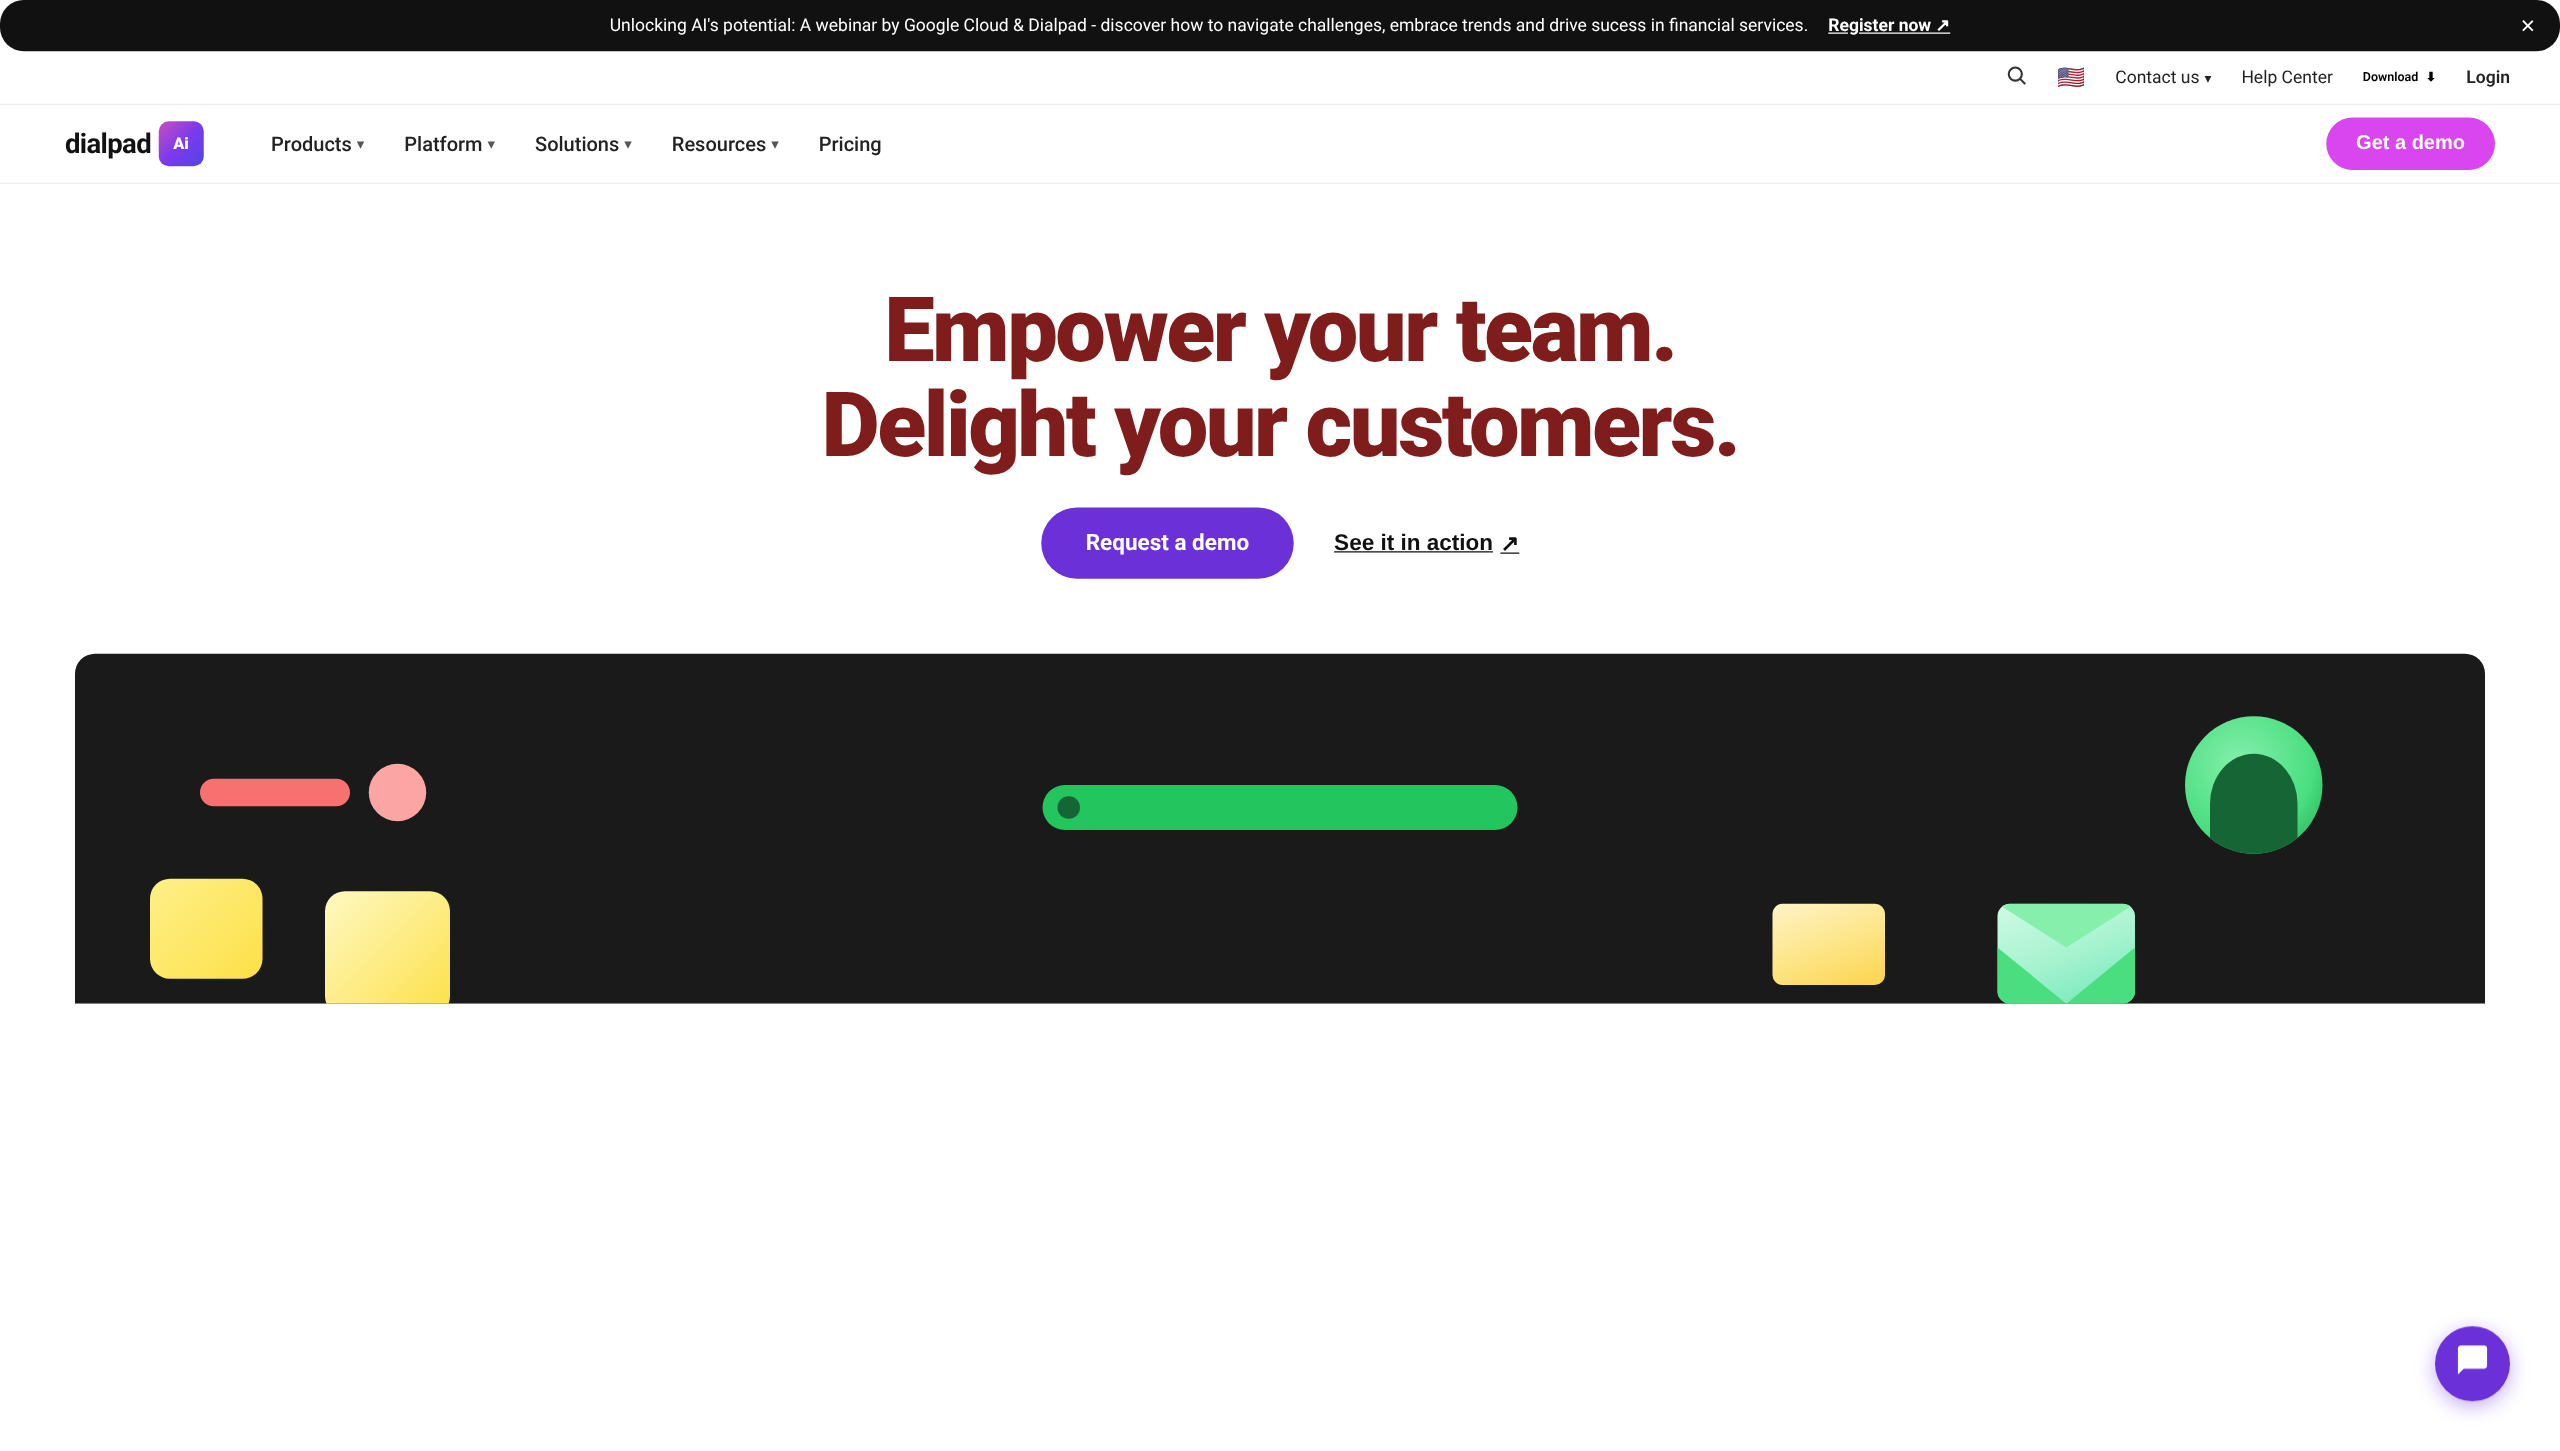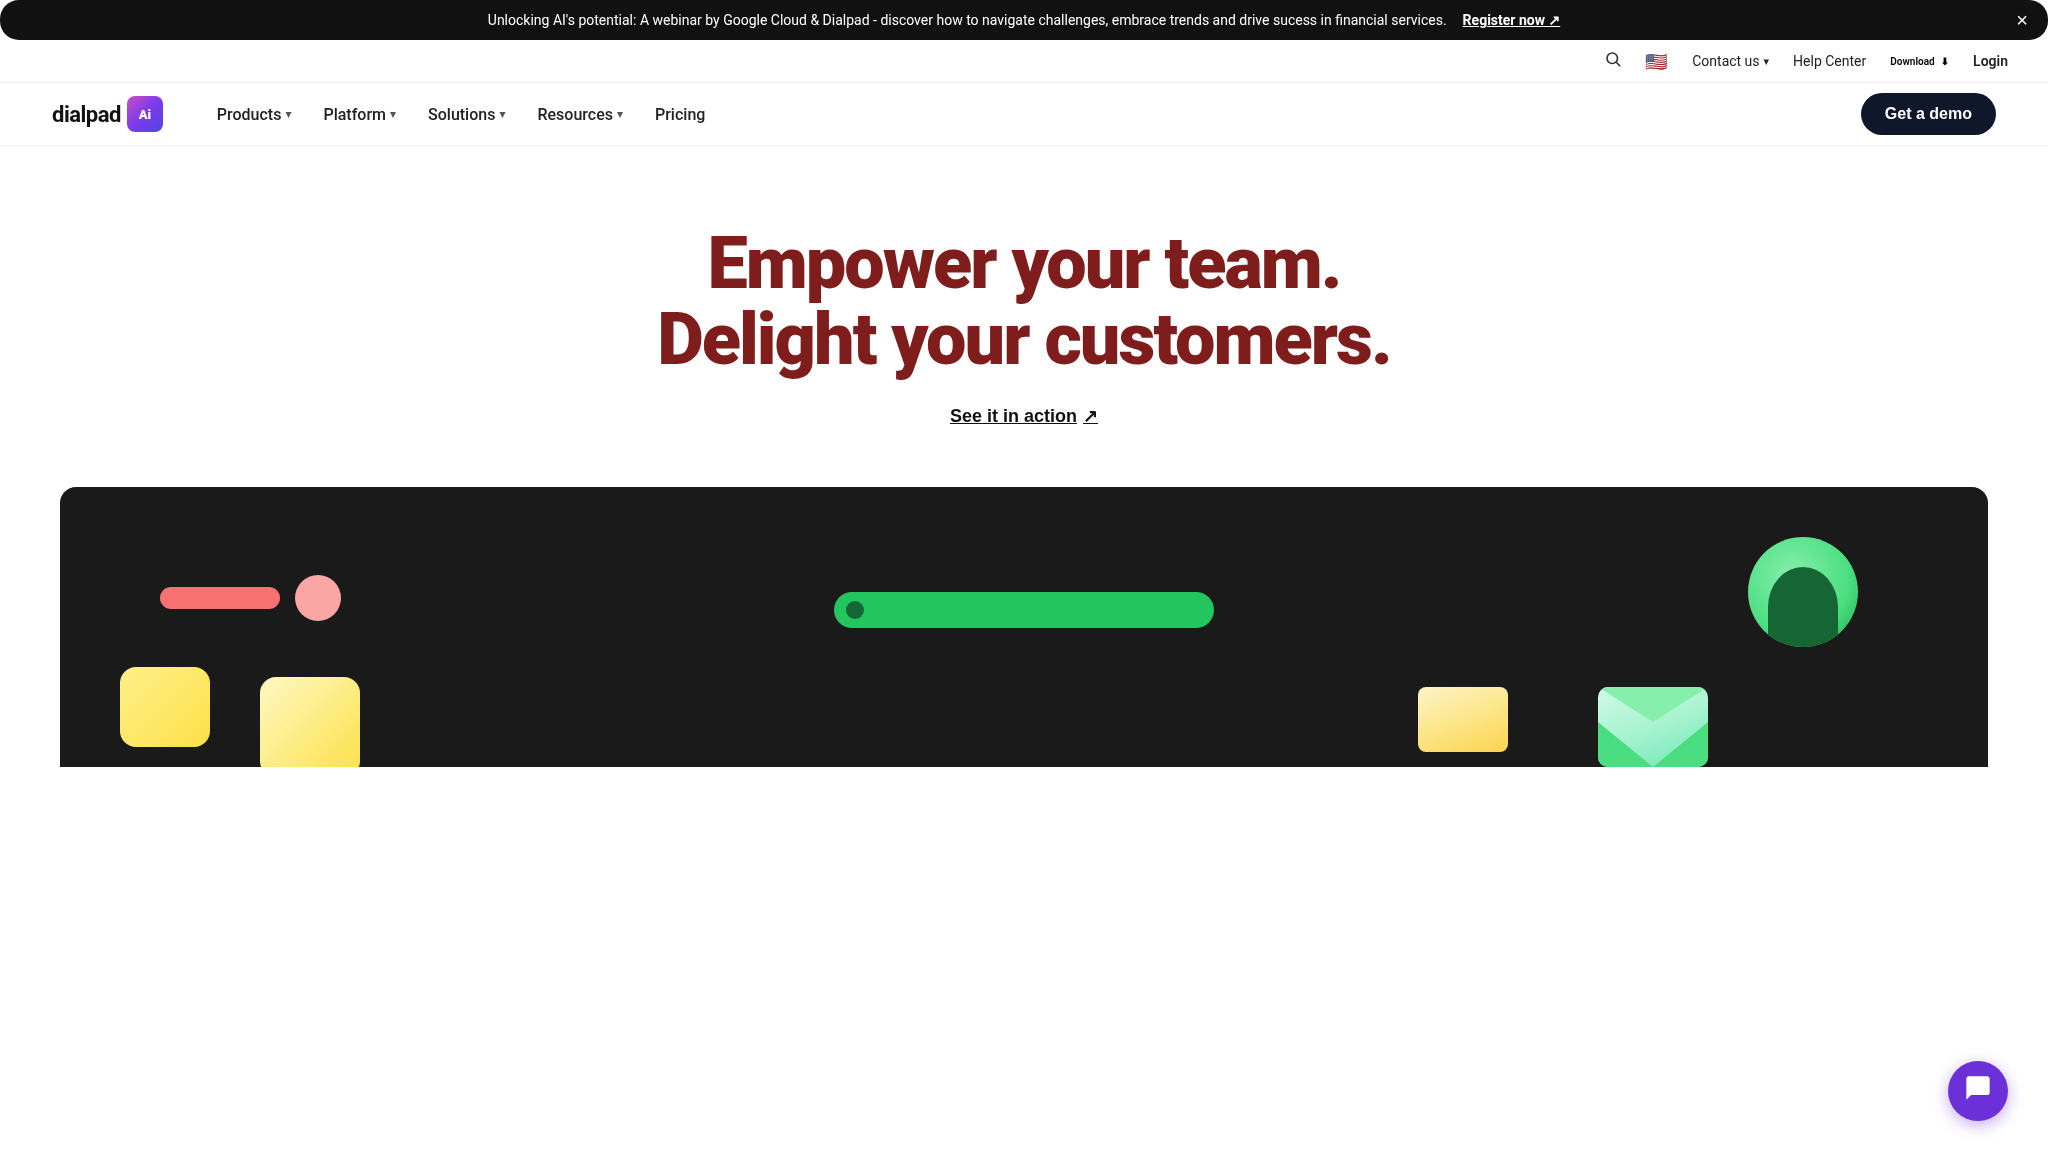--- a/index.html
+++ b/index.html
@@ -123,21 +123,21 @@
       font-weight: 500;
       color: #222;
       cursor: pointer;
       border-radius: 6px;
       text-decoration: none;
       white-space: nowrap;
     }
     .nav-link .chevron { font-size: 12px; color: #555; }
 
     .nav-cta {
-      background: #0f172a;
+      background: #d946ef;
       color: #fff;
       padding: 12px 24px;
       border-radius: 50px;
       font-size: 16px;
       font-weight: 600;
       cursor: pointer;
       border: none;
       white-space: nowrap;
       margin-left: 16px;
     }
@@ -451,20 +451,21 @@
 
   <button class="nav-cta">Get a demo</button>
 </nav>
 
 <section class="hero">
   <h1>
     <span>Empower your team.</span><br>
     <span>Delight your customers.</span>
   </h1>
   <div class="hero-buttons">
+    <a class="btn-primary">Request a demo</a>
     <button class="btn-secondary">
       <span>See it in action</span>
       <span>↗</span>
     </button>
   </div>
 </section>
 
 <div class="demo-area">
   <div class="demo-inner">
 

